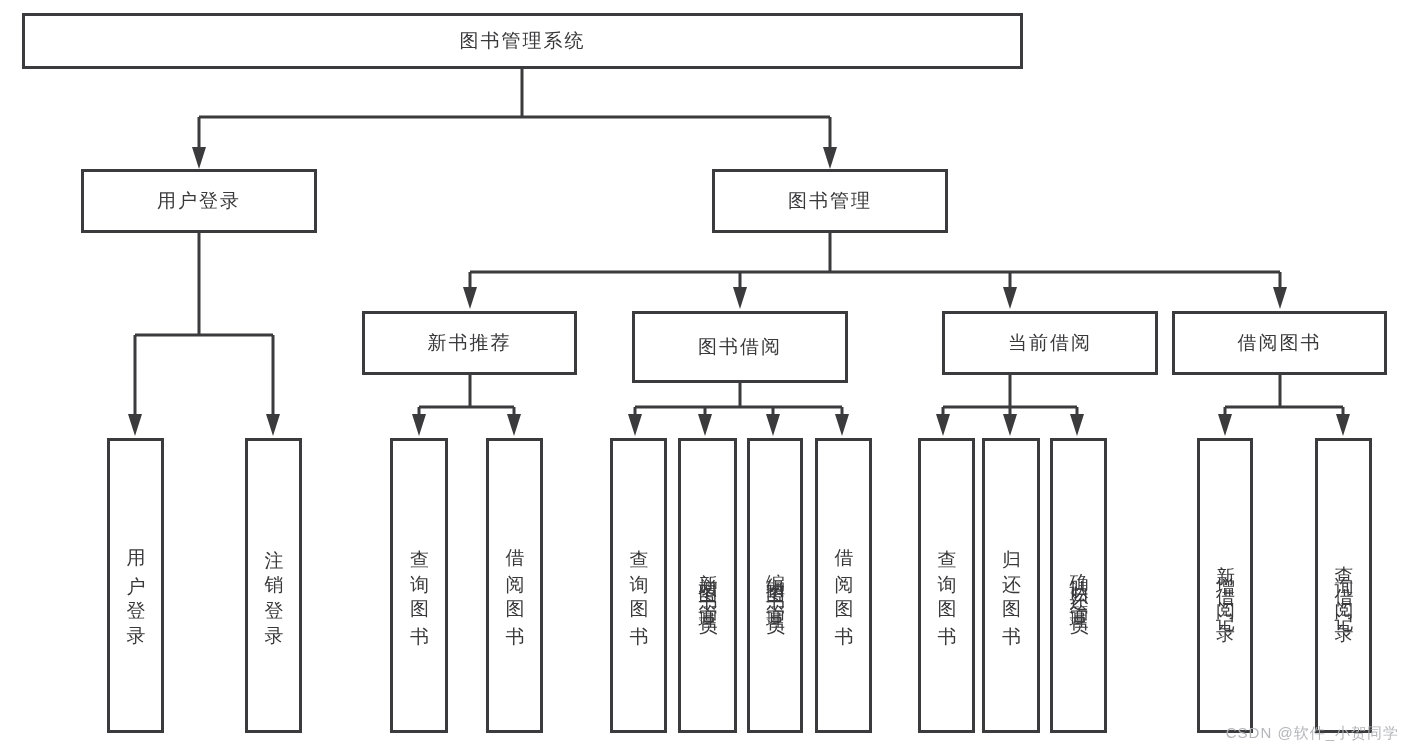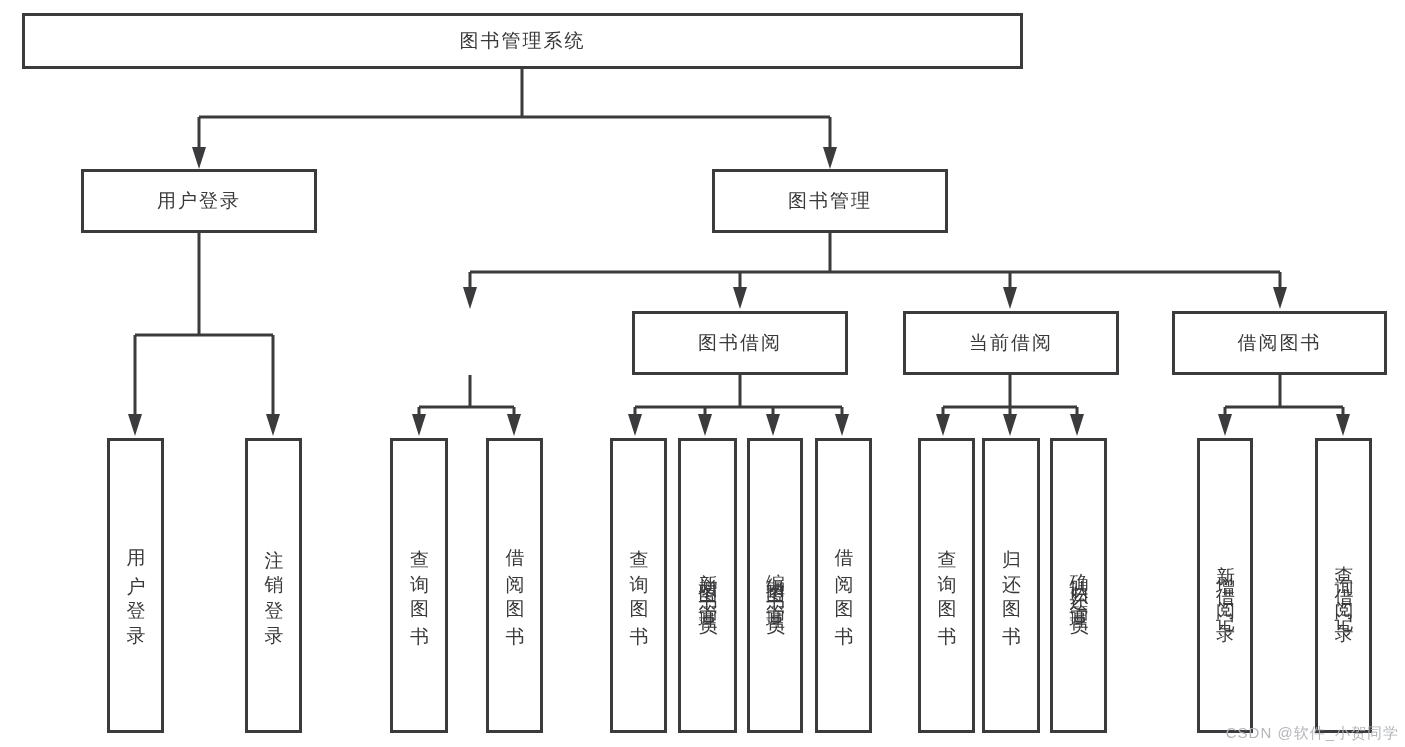--- a/index.html
+++ b/index.html
@@ -73,22 +73,23 @@
              M936 414 L950 414 L943 436 Z  M1003 414 L1017 414 L1010 436 Z
              M1070 414 L1084 414 L1077 436 Z
              M1218 414 L1232 414 L1225 436 Z  M1336 414 L1350 414 L1343 436 Z"></path>
   </svg>
 
   <div class="node" style="left:22px; top:13px; width:1001px; height:56px;">图书管理系统</div>
 
   <div class="node" style="left:81px; top:169px; width:236px; height:64px;">用户登录</div>
   <div class="node" style="left:712px; top:169px; width:236px; height:64px;">图书管理</div>
 
-  <div class="node" style="left:632px; top:311px; width:216px; height:64px;">图书借阅</div>
-  <div class="node" style="left:903px; top:311px; width:216px; height:64px;">当前借阅</div>
+  <div class="node" style="left:362px; top:311px; width:215px; height:64px;">新书推荐</div>
+  <div class="node" style="left:632px; top:311px; width:216px; height:72px;">图书借阅</div>
+  <div class="node" style="left:942px; top:311px; width:216px; height:64px;">当前借阅</div>
   <div class="node" style="left:1172px; top:311px; width:215px; height:64px;">借阅图书</div>
 
   <div class="node vnode sp-wide" style="left:107px; top:438px; width:57px; height:295px;">用户登录</div>
   <div class="node vnode sp-wide" style="left:245px; top:438px; width:57px; height:295px;">注销登录</div>
 
   <div class="node vnode sp-wide" style="left:390px; top:438px; width:58px; height:295px;">查询图书</div>
   <div class="node vnode sp-wide" style="left:486px; top:438px; width:57px; height:295px;">借阅图书</div>
 
   <div class="node vnode sp-wide" style="left:610px; top:438px; width:57px; height:295px;">查询图书</div>
   <div class="node vnode sp-tight" style="left:678px; top:438px; width:59px; height:295px;">新增图书（管理员）</div>

